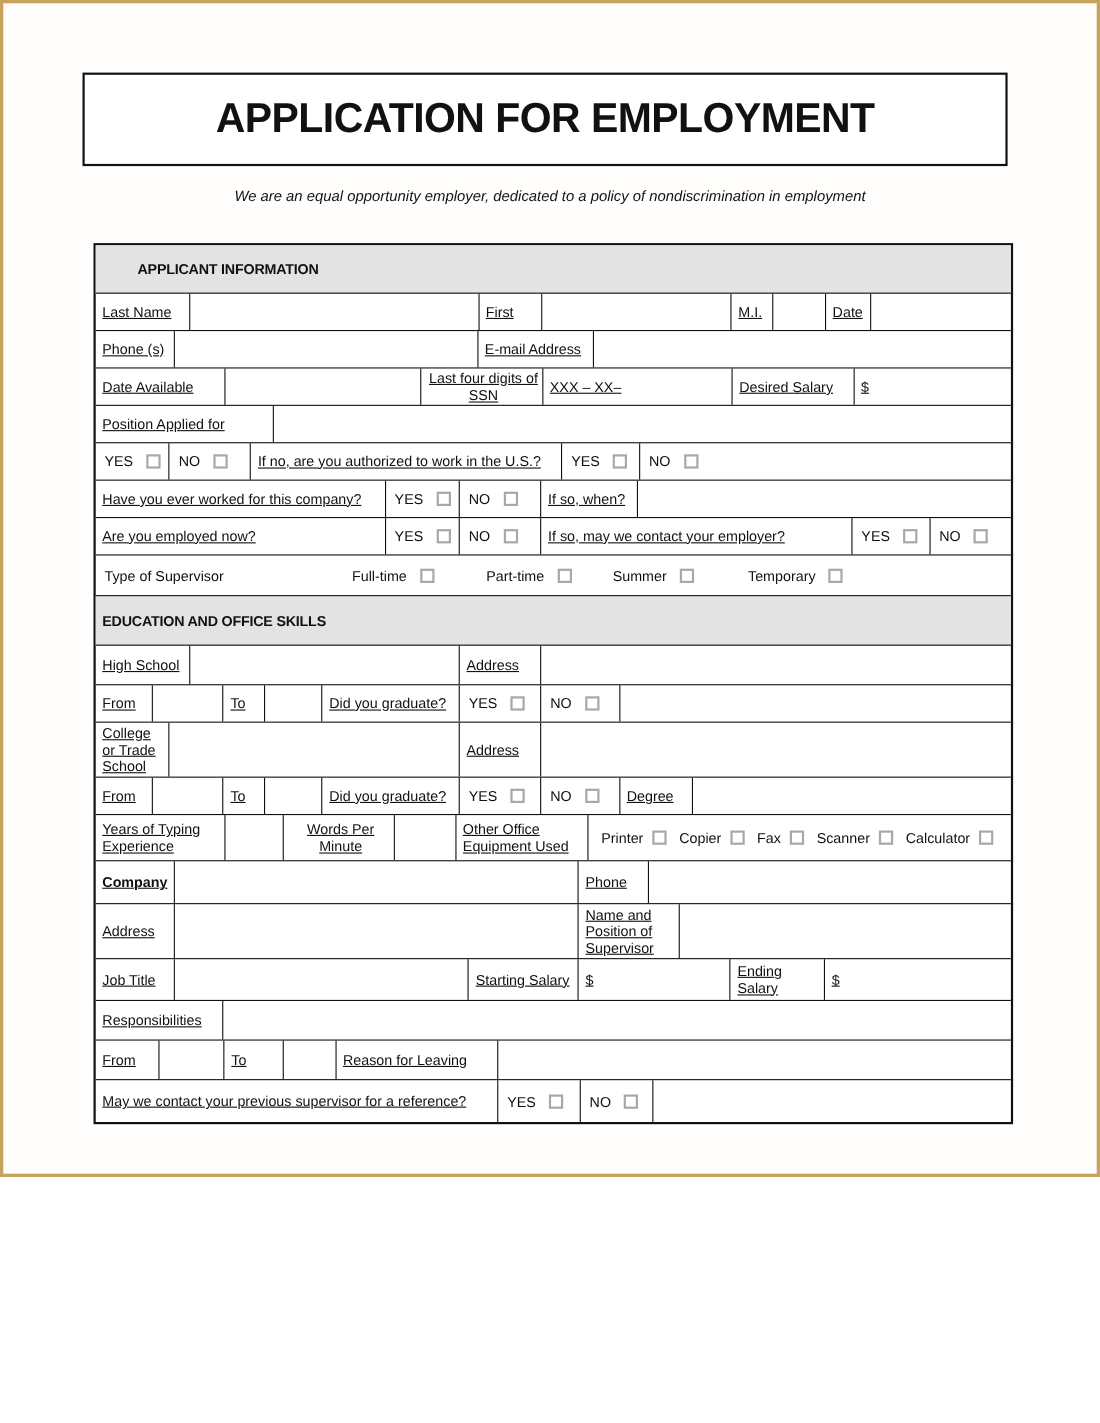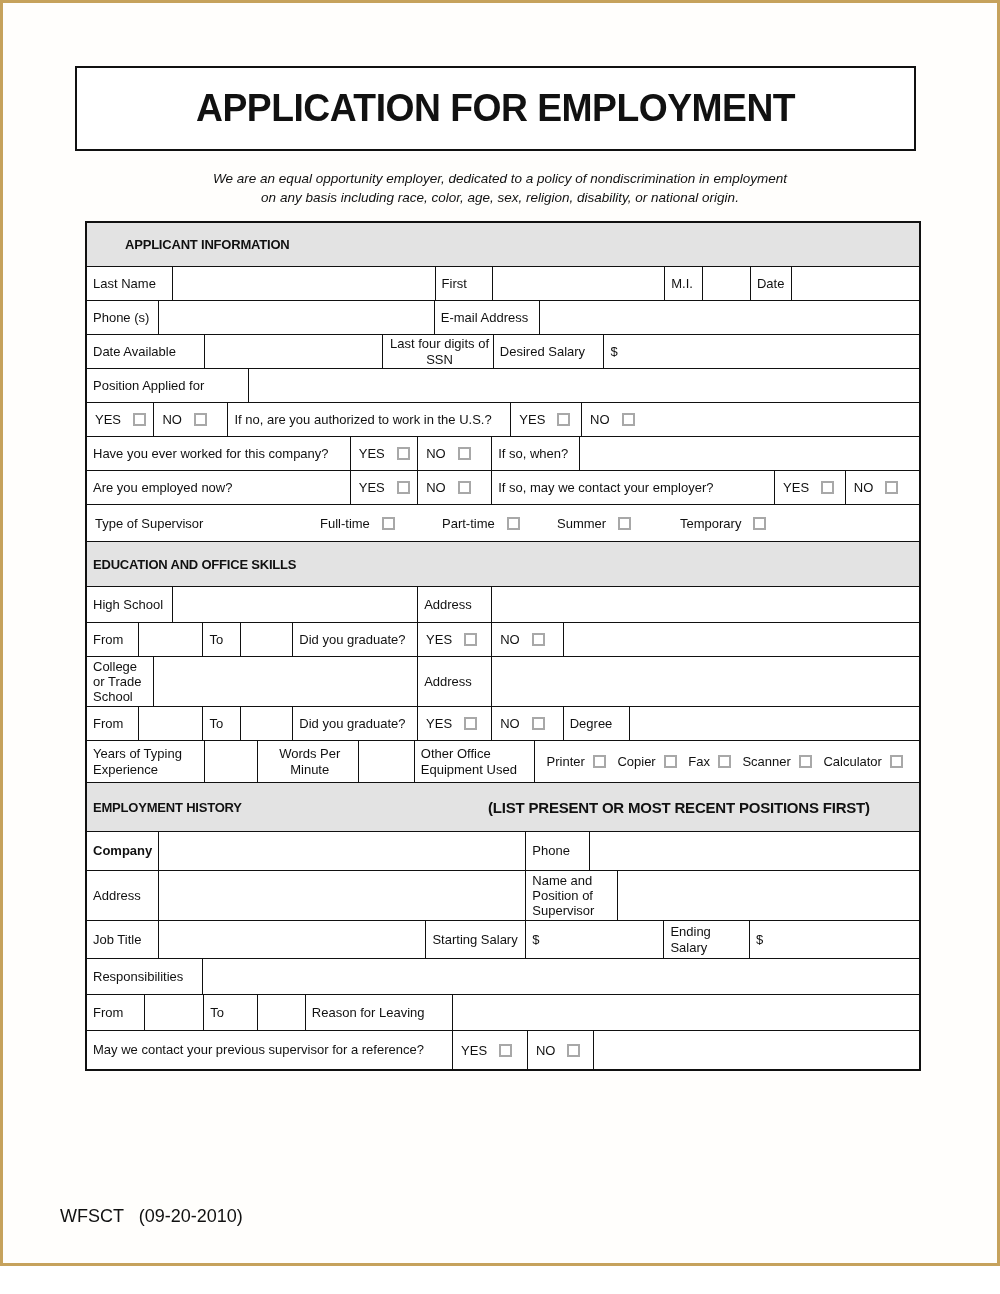--- a/index.html
+++ b/index.html
@@ -4,21 +4,21 @@
 <style>
   * { box-sizing: border-box; }
   html, body { margin: 0; padding: 0; background: #fff; }
   body {
     font-family: "Liberation Sans", "DejaVu Sans", sans-serif;
     color: #111;
   }
   .page {
     position: relative;
     width: 1000px;
-    height: 1266px;
+    height: 1070px;
     background: #fffefc;
     border: 3px solid #c6a25c;
     overflow: hidden;
   }
   .titlebox {
     position: absolute;
     left: 72px; top: 63px;
     width: 841px; height: 85px;
     border: 2.5px solid #111;
     display: flex; align-items: center; justify-content: center;
@@ -49,21 +49,21 @@
   }
   .row { display: flex; border-bottom: 1.5px solid #111; }
   .tbl .row:last-child { border-bottom: none; }
   .c {
     border-right: 1.5px solid #111;
     display: flex; align-items: center;
     overflow: hidden;
     font-size: 13px;
   }
   .row .c:last-child { border-right: none; }
-  .lbl { padding: 2px 3px 2px 6px; line-height: 1.18; }
+  .lbl { padding: 2px 3px 2px 6px; line-height: 1.18; text-decoration: underline; }
   .ctr { justify-content: center; text-align: center; }
   .bold { font-weight: 700; }
   .hdr { background: #e3e3e3; font-weight: 700; font-size: 15px; letter-spacing: -0.2px; }
   .opt { padding-left: 8px; gap: 12px; }
   .cb {
     width: 13px; height: 13px;
     border: 2px solid #a8a8a8;
     background: #fff;
     display: inline-block;
     flex: none;
@@ -83,21 +83,20 @@
 <body>
 
 <div class="page">
 
   <div class="titlebox">
     <h1>APPLICATION FOR EMPLOYMENT</h1>
   </div>
 
   <div class="intro">
     <div>We are an equal opportunity employer, dedicated to a policy of nondiscrimination in employment</div>
-    <div>on any basis including race, color, age, sex, religion, disability, or national origin.</div>
   </div>
 
   <div class="tbl">
 
     <div class="row hdr" style="height:44px">
       <div class="c" style="width:100%">
         <span style="padding-left:38px">APPLICANT INFORMATION</span>
       </div>
     </div>
 
@@ -118,20 +117,23 @@
       <div class="c lbl" style="width:8.7%">Phone (s)</div>
       <div class="c" style="width:33.1%"></div>
       <div class="c lbl" style="width:12.7%">E-mail Address</div>
       <div class="c" style="width:45.5%"></div>
     </div>
 
     <div class="row" style="height:34px">
       <div class="c lbl" style="width:14.2%">Date Available</div>
       <div class="c" style="width:21.4%"></div>
       <div class="c lbl ctr" style="width:13.3%">Last four digits of SSN</div>
+      <div class="c lbl" style="width:20.7%">
+          <span>XXX – XX–</span>
+        </div>
       <div class="c lbl" style="width:13.3%">Desired Salary</div>
       <div class="c lbl" style="width:17.1%">
           <span>$</span>
         </div>
     </div>
 
     <div class="row" style="height:34px">
       <div class="c lbl" style="width:19.5%">Position Applied for</div>
       <div class="c" style="width:80.5%"></div>
     </div>
@@ -292,26 +294,20 @@
           <span class="cb"></span>
         </span>
         <span class="ei">
           <span>Calculator</span>
           <span class="cb"></span>
         </span>
       </div>
     </div>
 
 
-    <div class="row hdr relrow" style="height:49px">
-      <div class="c" style="width:100%">
-        <span style="padding-left:6px">EMPLOYMENT HISTORY</span>
-        <span class="abs" style="left:48.2%;font-size:15px;font-weight:700">(LIST PRESENT OR MOST RECENT POSITIONS FIRST)</span>
-      </div>
-    </div>
 
     <div class="row" style="height:39px">
       <div class="c lbl bold" style="width:8.7%">Company</div>
       <div class="c" style="width:44.1%"></div>
       <div class="c lbl" style="width:7.7%">Phone</div>
       <div class="c" style="width:39.5%"></div>
     </div>
 
     <div class="row" style="height:50px">
       <div class="c lbl" style="width:8.7%">Address</div>

